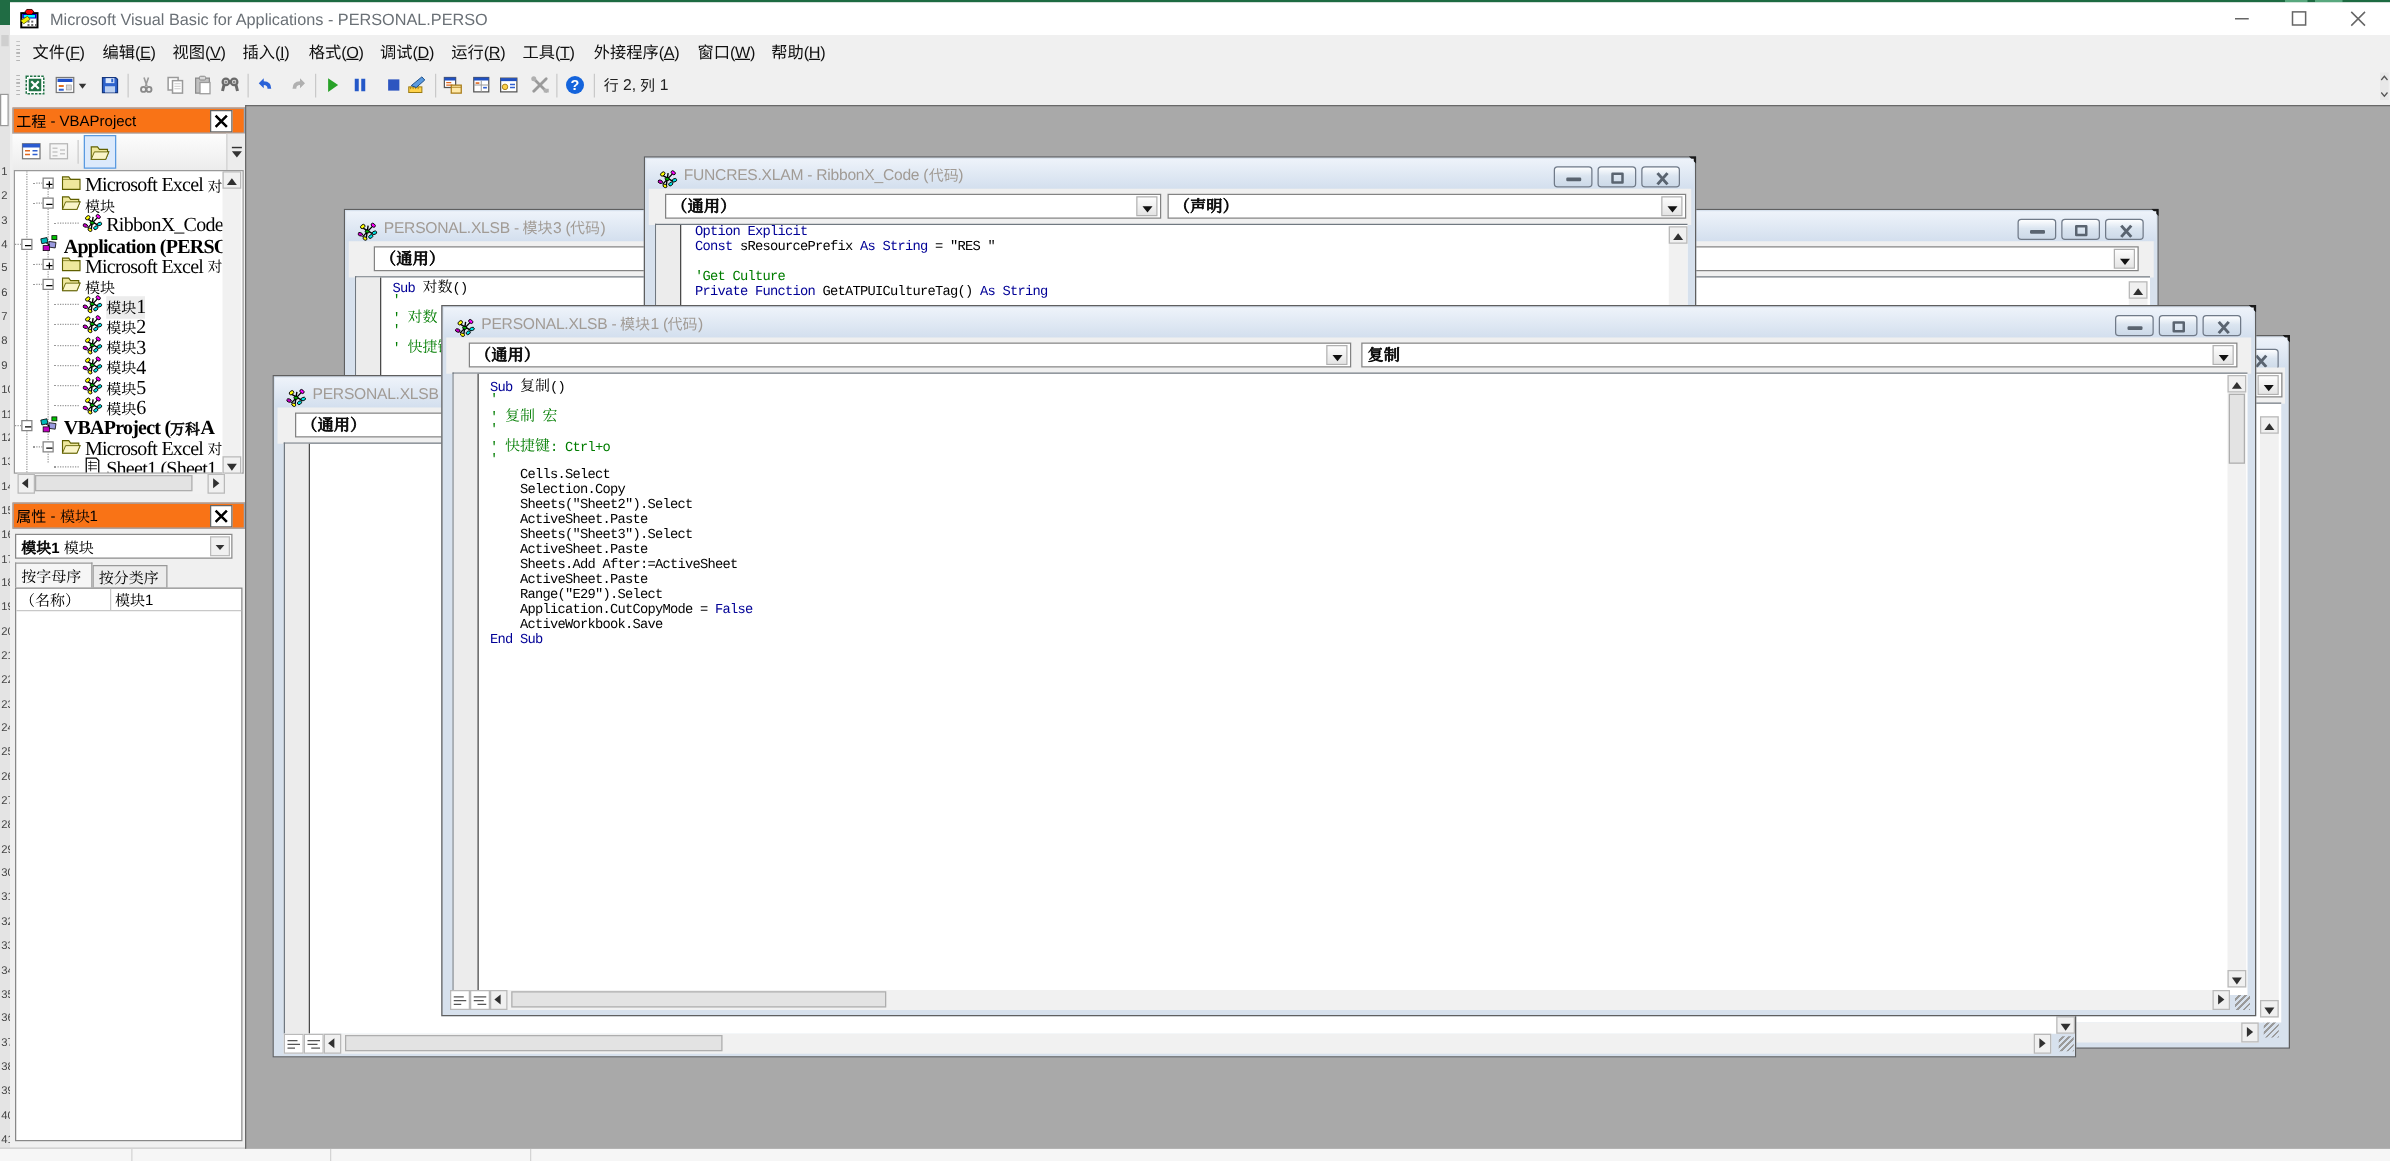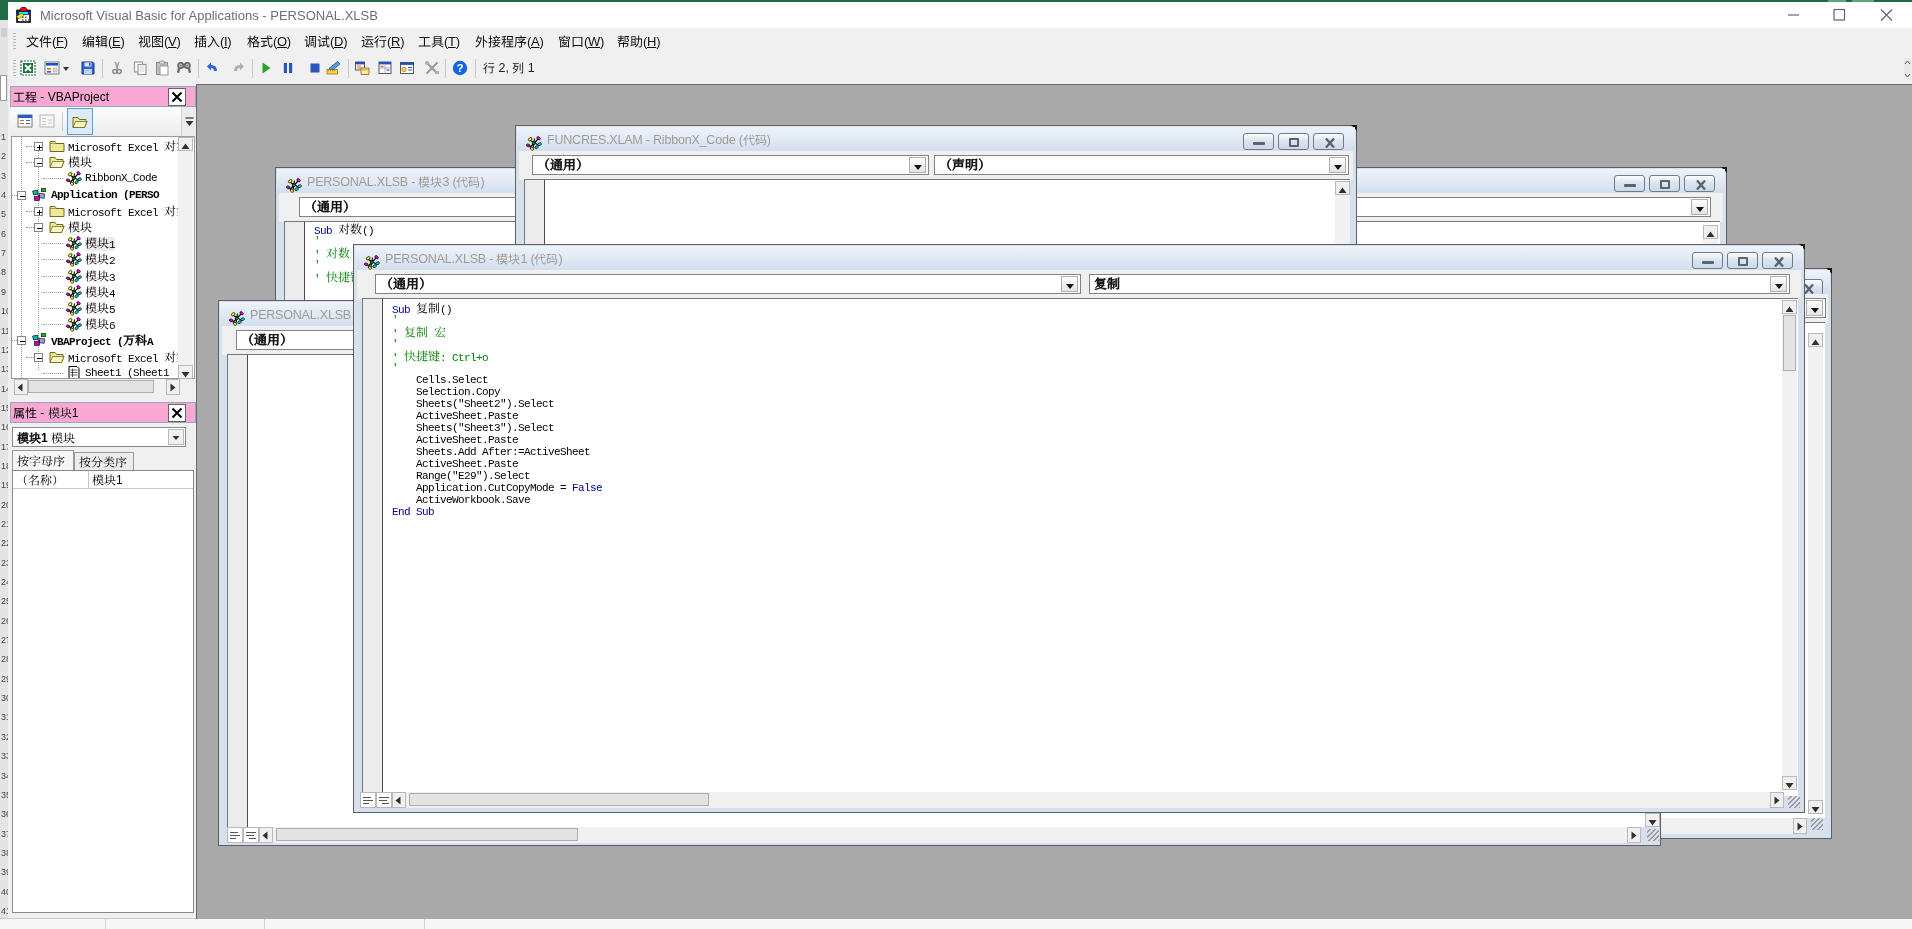--- a/index.html
+++ b/index.html
@@ -1,21 +1,21 @@
 <!DOCTYPE html>
 <html><head><meta charset="utf-8"><style>
 *{margin:0;padding:0;box-sizing:border-box}
 html,body{width:1912px;height:929px;overflow:hidden;background:#a9a9a9;
  font-family:"Liberation Sans",sans-serif}
 .c{display:inline-block;width:12px;height:12px;vertical-align:-1.5px;fill:currentColor}
 .cb use{stroke:currentColor;stroke-width:52}
 .rown{position:absolute;left:1px;width:10px;font-size:9px;color:#444}
 #vba{position:absolute;left:8px;top:2px;width:1904px;height:916px;background:#f0f0f0}
 .mi{position:absolute;top:6px;font-size:13px;color:#111}.mi .c{width:13px;height:13px;vertical-align:-1.8px}
-.phead{height:21px;background:#f9a8d4;border:1px solid #98a8b8;font-size:12px;color:#000;position:relative}
+.phead{height:21px;background:#f97316;border:1px solid #98a8b8;font-size:12px;color:#000;position:relative}
 .phead .t{position:absolute;left:2px;top:3px}
 .xbtn{position:absolute;right:9px;top:1px;width:18px;height:18px;background:#fff;border:1px solid #666;text-align:center}
 .w{position:absolute;background:#d7e1ed;border:1px solid #5f5f5f}
 .tbar{position:absolute;left:1px;top:1px;right:1px;height:24px;
  background:linear-gradient(#eef3fa,#d3dfee);font-size:12.5px;color:#a19b95}
 .tbar .tt{position:absolute;left:30px;top:6px;white-space:nowrap;letter-spacing:-0.2px}
 .cbtns{position:absolute;top:6px;right:4px;white-space:nowrap}
 .cbtn{display:inline-block;width:31px;height:17px;margin-left:4px;border:1px solid #707a88;border-radius:3px;
  background:linear-gradient(#fdfeff,#dbe5f0 45%,#ccd9e8);position:relative;vertical-align:top}
 .combrow{position:absolute;height:29px;background:#f0f0f0}
@@ -25,21 +25,21 @@
 .darr:after{content:"";position:absolute;left:4px;top:7px;border:4px solid transparent;border-top:5px solid #111}
 .cbody{position:absolute;background:#fff;border-top:1px solid #707880;border-left:1px solid #707880}
 .mbar{position:absolute;left:0;top:0;bottom:0;width:20px;background:#ececec;border-right:1px solid #4a4a4a}
 .code{position:absolute;font-family:"Liberation Mono",monospace;font-size:11px;letter-spacing:-0.6px;line-height:12px;color:#000;white-space:pre}
 .code .k{color:#000096}.code .cm{color:#007d00}
 .code div{height:12px}
 .sb{position:absolute;background:#f1f1f1}
 .sbtn{position:absolute;background:#f0f0f0;border:1px solid #b9b9b9}
 .thumb{position:absolute;background:#e3e3e3;border:1px solid #aeaeae}
 .grip{position:absolute;width:12px;height:12px;background:repeating-linear-gradient(135deg,transparent 0 2px,#9a9a9a 2px 3.5px)}
-.tree{position:absolute;font-size:11px;letter-spacing:-0.6px;font-family:Liberation Mono, monospace;white-space:nowrap;color:#000}
+.tree{position:absolute;font-size:16px;letter-spacing:-0.6px;font-family:Liberation Serif, serif;white-space:nowrap;color:#000}
 .trow{position:absolute;height:16px}
 .ticon{position:absolute;width:16px;height:16px}
 </style></head><body>
 <svg width="0" height="0" style="position:absolute">
     <defs>
       <path id="s6587" d="M423 57C453 106 485 173 497 214L580 187C566 146 531 81 501 33ZM50 216V290H206C265 442 344 573 447 680C337 772 202 840 36 887C51 905 75 940 83 958C250 904 389 832 502 734C615 834 751 908 915 953C928 932 950 900 967 884C807 844 671 773 560 679C661 576 738 448 796 290H954V216ZM504 627C410 532 336 418 284 290H711C661 425 592 536 504 627Z"></path>
       <path id="s4ef6" d="M317 539V612H604V960H679V612H953V539H679V318H909V245H679V52H604V245H470C483 200 494 152 504 105L432 90C409 221 367 350 309 433C327 442 359 460 373 471C400 429 425 376 446 318H604V539ZM268 44C214 195 126 345 32 443C45 460 67 499 75 517C107 483 137 443 167 400V958H239V283C277 213 311 139 339 65Z"></path>
       <path id="s7f16" d="M40 826 58 895C140 862 245 819 346 777L332 717C223 759 114 801 40 826ZM61 457C75 450 98 445 205 430C167 494 132 545 116 564C87 602 66 628 45 632C53 650 64 684 68 698C87 686 118 676 339 625C336 609 333 582 334 563L167 598C238 506 307 394 364 283L303 248C286 287 265 326 245 363L133 375C190 287 246 174 287 65L215 40C179 161 112 293 91 326C71 360 55 384 38 389C46 407 57 442 61 457ZM624 530V678H541V530ZM675 530H746V678H675ZM481 468V952H541V737H624V927H675V737H746V926H797V737H871V887C871 894 868 896 861 897C854 897 836 897 814 896C822 912 829 936 831 953C867 953 890 951 908 942C926 932 930 915 930 888V467L871 468ZM797 530H871V678H797ZM605 54C621 82 637 118 648 148H414V365C414 519 405 741 314 901C329 908 360 930 372 943C465 781 482 545 483 382H920V148H729C717 115 697 69 675 34ZM483 212H850V319H483Z"></path>
       <path id="s8f91" d="M551 129H819V230H551ZM482 72V286H892V72ZM81 548C89 540 119 534 153 534H244V678L40 713L56 786L244 748V956H313V734L427 711L423 646L313 666V534H405V466H313V312H244V466H148C176 397 204 315 228 230H412V158H247C255 124 263 89 269 55L196 40C191 79 183 119 174 158H47V230H157C136 310 115 376 105 401C88 445 75 477 58 482C66 500 77 534 81 548ZM815 408V494H560V408ZM400 804 412 872 815 840V960H885V834L959 828L960 765L885 770V408H953V345H423V408H491V798ZM815 551V638H560V551ZM815 695V775L560 794V695Z"></path>
       <path id="s89c6" d="M450 89V621H523V155H832V621H907V89ZM154 76C190 115 229 170 247 207L308 167C290 132 250 80 211 42ZM637 231V426C637 583 607 774 354 905C369 917 393 945 402 961C552 882 631 775 671 666V860C671 927 698 945 766 945H857C944 945 955 904 965 747C946 742 921 732 902 717C898 861 893 888 858 888H777C749 888 741 880 741 852V604H690C705 543 709 483 709 428V231ZM63 212V281H305C247 408 142 533 39 603C50 617 68 655 74 676C113 647 152 611 190 570V959H261V528C296 573 339 630 359 661L407 601C388 579 318 499 280 458C328 390 369 314 397 236L357 209L343 212Z"></path>
@@ -160,21 +160,21 @@
       <path d="M5.5 0.5 h4 l1.5 2 l-1.5 2 h-4 l-1.5-2Z" fill="#f00" stroke="#300" stroke-width=".8"></path>
       <path d="M0.5 9.5 L6 6 L8 8.5 L3 12 Z" fill="#ee0" stroke="#660" stroke-width=".7"></path>
       <g fill="#666">
         <rect x="6" y="9.5" width="1.6" height="1.6"></rect>
         <rect x="9" y="9.5" width="1.6" height="1.6"></rect>
         <rect x="6" y="12.2" width="1.6" height="1.6"></rect>
         <rect x="9" y="12.2" width="1.6" height="1.6"></rect>
         <rect x="12" y="12.2" width="1.6" height="1.6"></rect>
       </g>
     </svg>
-    <div style="position:absolute;left:32px;top:6px;font-size:13px;color:#6a7076">Microsoft Visual Basic for Applications - PERSONAL.XLSB</div>
+    <div style="position:absolute;left:32px;top:6px;font-size:13px;color:#6a7076">Microsoft Visual Basic for Applications - PERSONAL.PERSO</div>
     <svg style="position:absolute;right:14px;top:5px" width="112" height="16" viewBox="0 0 112 16">
       <path d="M2 8 h11" stroke="#666" stroke-width="1.2"></path>
       <rect x="48" y="2.5" width="10.5" height="10.5" fill="none" stroke="#666" stroke-width="1.2"></rect>
       <path d="M95 2.5 L106 13.5 M106 2.5 L95 13.5" stroke="#666" stroke-width="1.2"></path>
     </svg>
   </div>
 <div style="position:absolute;left:8px;top:28px;width:1904px;height:26px;background:#f0f0f0">
     <div style="position:absolute;left:5px;top:5px;width:3px;height:16px;background:repeating-linear-gradient(#b5b5b5 0 1px,transparent 1px 3px)"></div>
     <div class="mi" style="left:18px"><svg class="c " viewBox="0 0 1000 1000">
         <use href="#s6587"></use>
@@ -934,20 +934,21 @@
             <use href="#f660e"></use>
           </svg><svg class="c cb" viewBox="0 0 1000 1000">
             <use href="#fff09"></use>
           </svg></span>
         <span class="darr"></span>
       </div>
     </div>
     <div class="cbody" style="left:8px;top:53px;width:826px;height:599px">
       <div class="mbar"></div>
     </div>
+    <div class="code" style="left:40px;top:54px"><div><span class="k">Option Explicit</span></div><div><span class="k">Const</span> sResourcePrefix <span class="k">As String</span> = "RES "</div><div></div><div class="cm">'Get Culture</div><div><span class="k">Private Function</span> GetATPUICultureTag() <span class="k">As String</span></div></div>
     <div class="sb" style="left:819px;top:55px;width:15px;height:590px">
       <div class="sbtn" style="left:0;top:0;width:15px;height:14px"><svg width="13" height="11" viewBox="0 0 13 11">
           <path d="M6.5 2.5 L10.5 8 L2.5 8 Z" fill="#303030"></path>
         </svg></div>
       <div class="sbtn" style="left:0;bottom:0;width:15px;height:14px"><svg width="13" height="11" viewBox="0 0 13 11">
           <path d="M6.5 8.5 L10.5 3 L2.5 3 Z" fill="#303030"></path>
         </svg></div>
     </div>
   </div>
 <div class="w" style="left:1540px;top:268px;width:292px;height:571px;z-index:30">

